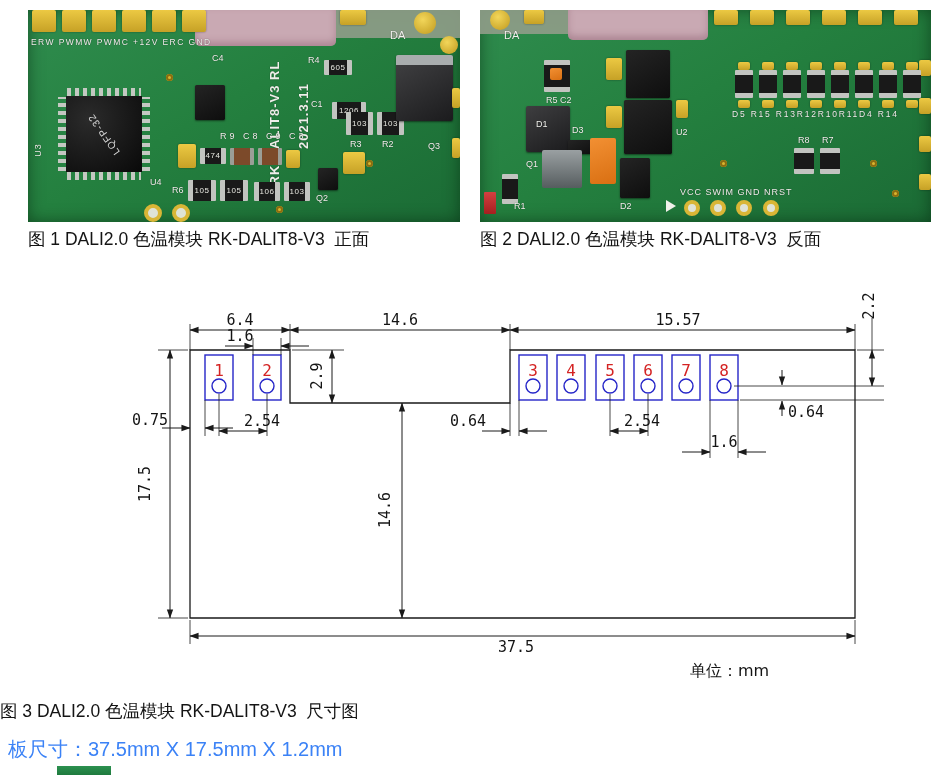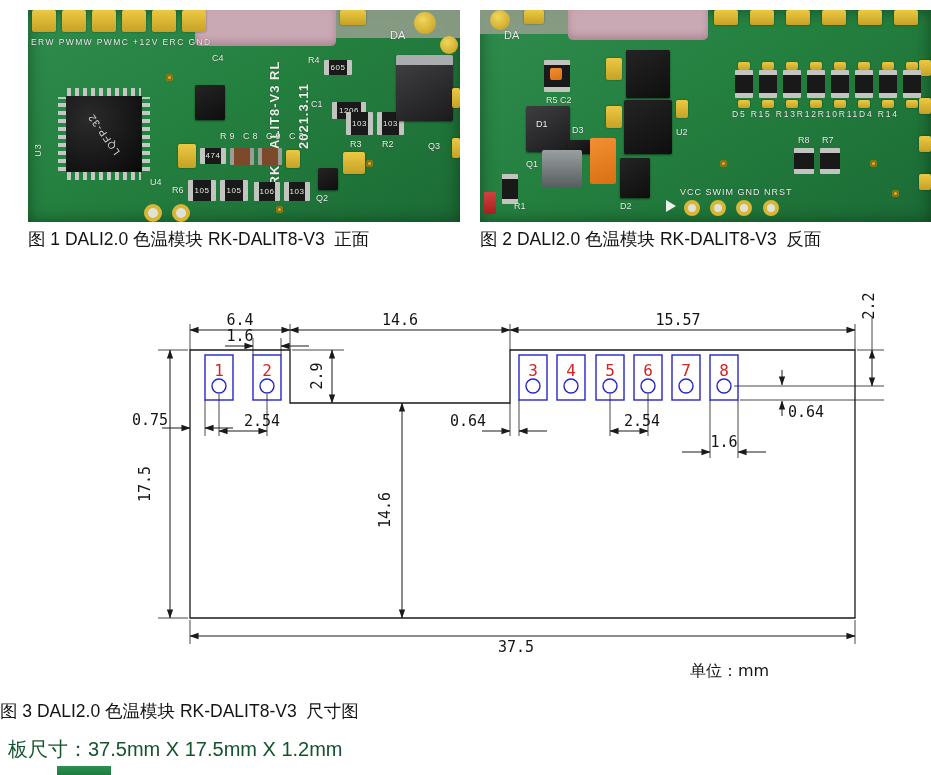--- a/index.html
+++ b/index.html
@@ -26,21 +26,21 @@
   .mk{color:#e9e9e2;font-size:8px;line-height:1;letter-spacing:.5px}
   .qfp{position:absolute}
   .qfp-pt{position:absolute;left:9px;right:9px;top:0;height:9px;background:repeating-linear-gradient(90deg,#c4c8c2 0 4px,rgba(0,0,0,0) 4px 8px)}
   .qfp-pb{position:absolute;left:9px;right:9px;bottom:0;height:9px;background:repeating-linear-gradient(90deg,#c4c8c2 0 4px,rgba(0,0,0,0) 4px 8px)}
   .qfp-pl{position:absolute;top:9px;bottom:9px;left:0;width:9px;background:repeating-linear-gradient(0deg,#c4c8c2 0 4px,rgba(0,0,0,0) 4px 8px)}
   .qfp-pr{position:absolute;top:9px;bottom:9px;right:0;width:9px;background:repeating-linear-gradient(0deg,#c4c8c2 0 4px,rgba(0,0,0,0) 4px 8px)}
   .qfp-body{position:absolute;inset:8px;background:radial-gradient(circle at 30% 30%,#2b2b2b,#090909);display:flex;align-items:center;justify-content:center}
   .qfp-label{color:#d8d8d8;font-size:10px;letter-spacing:1px;white-space:nowrap;transform:rotate(-125deg)}
   .tri{position:absolute;width:0;height:0;border-top:6px solid transparent;border-bottom:6px solid transparent;border-left:10px solid #f0f0ea}
   .caption{position:absolute;font-size:17.5px;color:#141414;white-space:pre}
-  .footer{position:absolute;font-size:20px;color:#14532d}
+  .footer{position:absolute;font-size:20px;color:#3b82f6}
   .greenstrip{position:absolute;background:linear-gradient(#2c9150,#1f7a3e)}
   #dim-svg{position:absolute;left:0;top:278px;width:931px;height:410px}
   #dim-svg text{font-family:"DejaVu Sans Mono",monospace;font-size:15px;fill:#141414;stroke:none}
   #dim-svg text.cn{font-family:"DejaVu Sans","Liberation Sans",sans-serif;font-size:16px}
   #dim-svg text.padnum{fill:#d42323;font-size:16px}
 </style>
 </head>
 <body>
 
 <div class="photo" style="left:28px;top:10px;width:432px;height:212px;">

